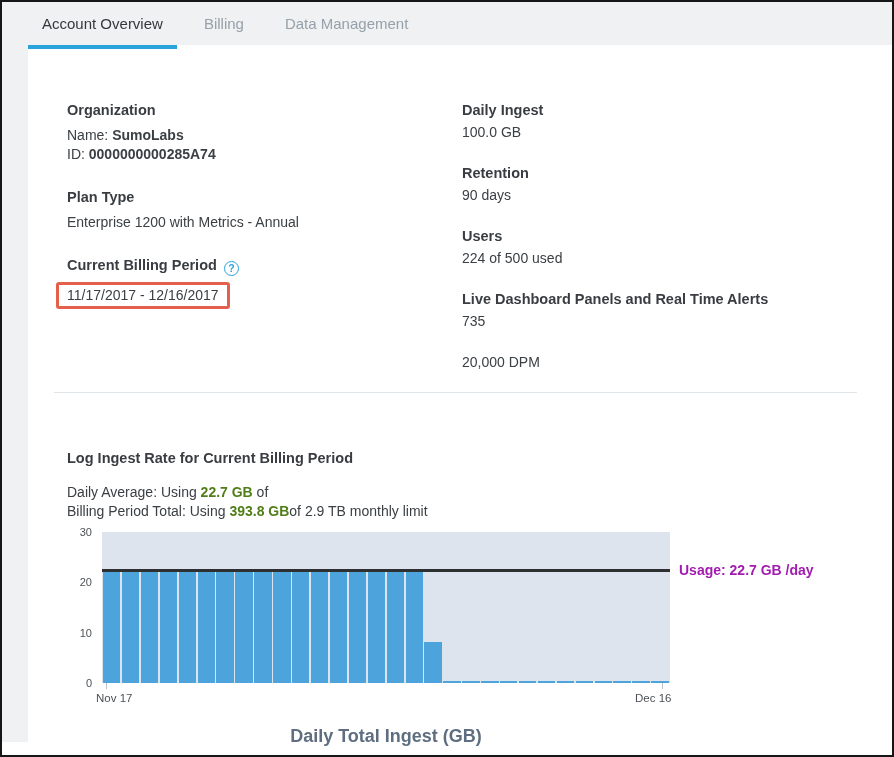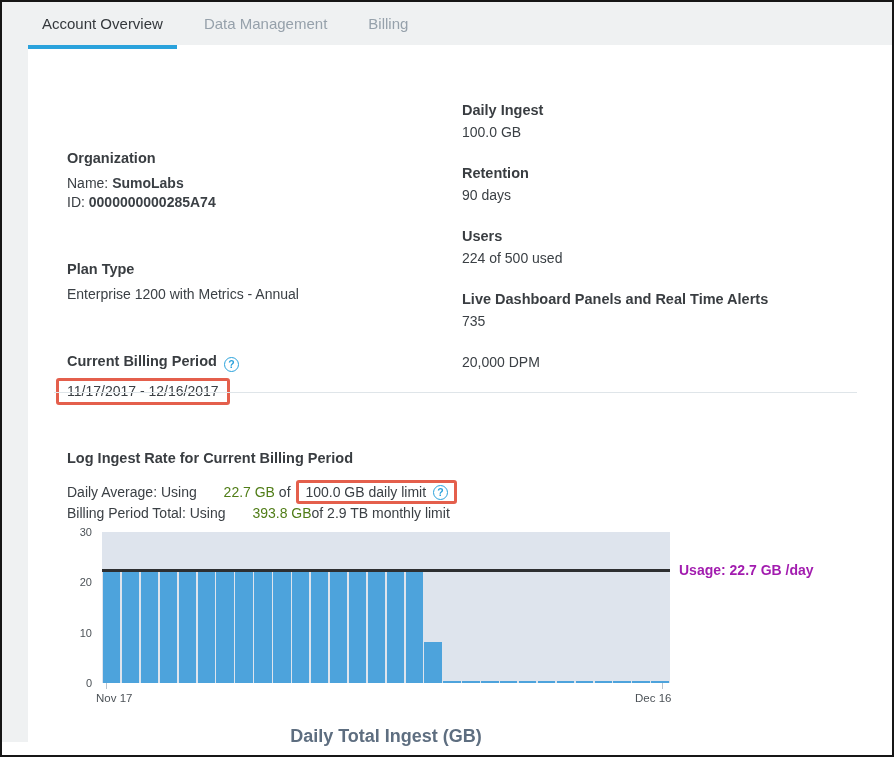--- a/index.html
+++ b/index.html
@@ -33,21 +33,21 @@
     background:#eff1f2; z-index:2;
   }
 
   
   .col { position:absolute; top:99px; font-size:14px; line-height:19px; }
   .col-left  { left:65px;  width:370px; }
   .col-right { left:460px; width:410px; }
   .h { font-weight:bold; color:#393d41; font-size:14.5px; }
   .b { font-weight:bold; }
   .block { margin-bottom:24px; }
-  .block .h { margin-bottom:6px;margin-top:48px; }
+  .block .h { margin-bottom:6px; }
   .stat { margin-bottom:22px; }
   .stat .h { margin-bottom:3px; }
 
   .help {
     display:inline-flex; align-items:center; justify-content:center;
     width:15px; height:15px; border-radius:50%;
     border:1.5px solid #2aa2dc; color:#2aa2dc;
     font-size:10.5px; font-weight:bold; line-height:1;
     margin-left:7px; vertical-align:-2px; cursor:pointer;
   }
@@ -64,21 +64,21 @@
 
   .divider {
     position:absolute; left:52px; top:390px; width:803px; height:1px;
     background:#dfe5e9;
   }
 
   
   .ingest-head { position:absolute; left:65px; top:448px; width:680px; }
   .ingest-head .h { margin-bottom:17px; }
   .iline { font-size:14px; line-height:19px; color:#3b4045; }
-  .green { color:#507d17; font-weight:normal;margin-left:23px; }
+  .green { color:#507d17; font-weight:bold; }
 
   
   .chart-wrap { position:absolute; left:100px; top:530px; width:792px; height:215px;padding-left:20px; }
   .plot {
     position:absolute; left:0; top:0; width:568px; height:151px;
     background:#dee4ed;
   }
   .bars {
     position:absolute; left:0; bottom:0; width:100%; height:100%;
     display:flex; align-items:flex-end; justify-content:space-between;
@@ -113,22 +113,22 @@
   }
 </style>
 </head>
 <body>
 
 <div class="page">
 
   <div class="topbar">
     <div class="tabs">
       <div class="tab tab--active">Account Overview</div>
+      <div class="tab">Billing</div>
       <div class="tab">Data Management</div>
-      <div class="tab">Billing</div>
     </div>
   </div>
   <div class="left-strip"></div>
 
   <div class="col col-left">
     <div class="block">
       <div class="h">Organization</div>
       <div><span>Name: </span><span class="b">SumoLabs</span></div>
       <div><span>ID: </span><span class="b">0000000000285A74</span></div>
     </div>
@@ -161,24 +161,21 @@
     </div>
     <div class="stat">
       <div>20,000 DPM</div>
     </div>
   </div>
 
   <div class="divider"></div>
 
   <div class="ingest-head">
     <div class="h">Log Ingest Rate for Current Billing Period</div>
-    <div class="iline"><span>Daily Average: Using </span><span class="green">22.7 GB</span><span> of </span><span class="hl-box2">
-          <span>100.0 GB daily limit</span>
-          <span class="help">?</span>
-        </span></div>
+    <div class="iline"><span>Daily Average: Using </span><span class="green">22.7 GB</span><span> of </span></div>
     <div class="iline"><span>Billing Period Total: Using </span><span class="green">393.8 GB</span><span>of 2.9 TB monthly limit</span></div>
   </div>
 
   <div class="chart-wrap">
     <span class="ytick yt-30">30</span>
     <span class="ytick yt-20">20</span>
     <span class="ytick yt-10">10</span>
     <span class="ytick yt-0">0</span>
 
     <div class="plot">

